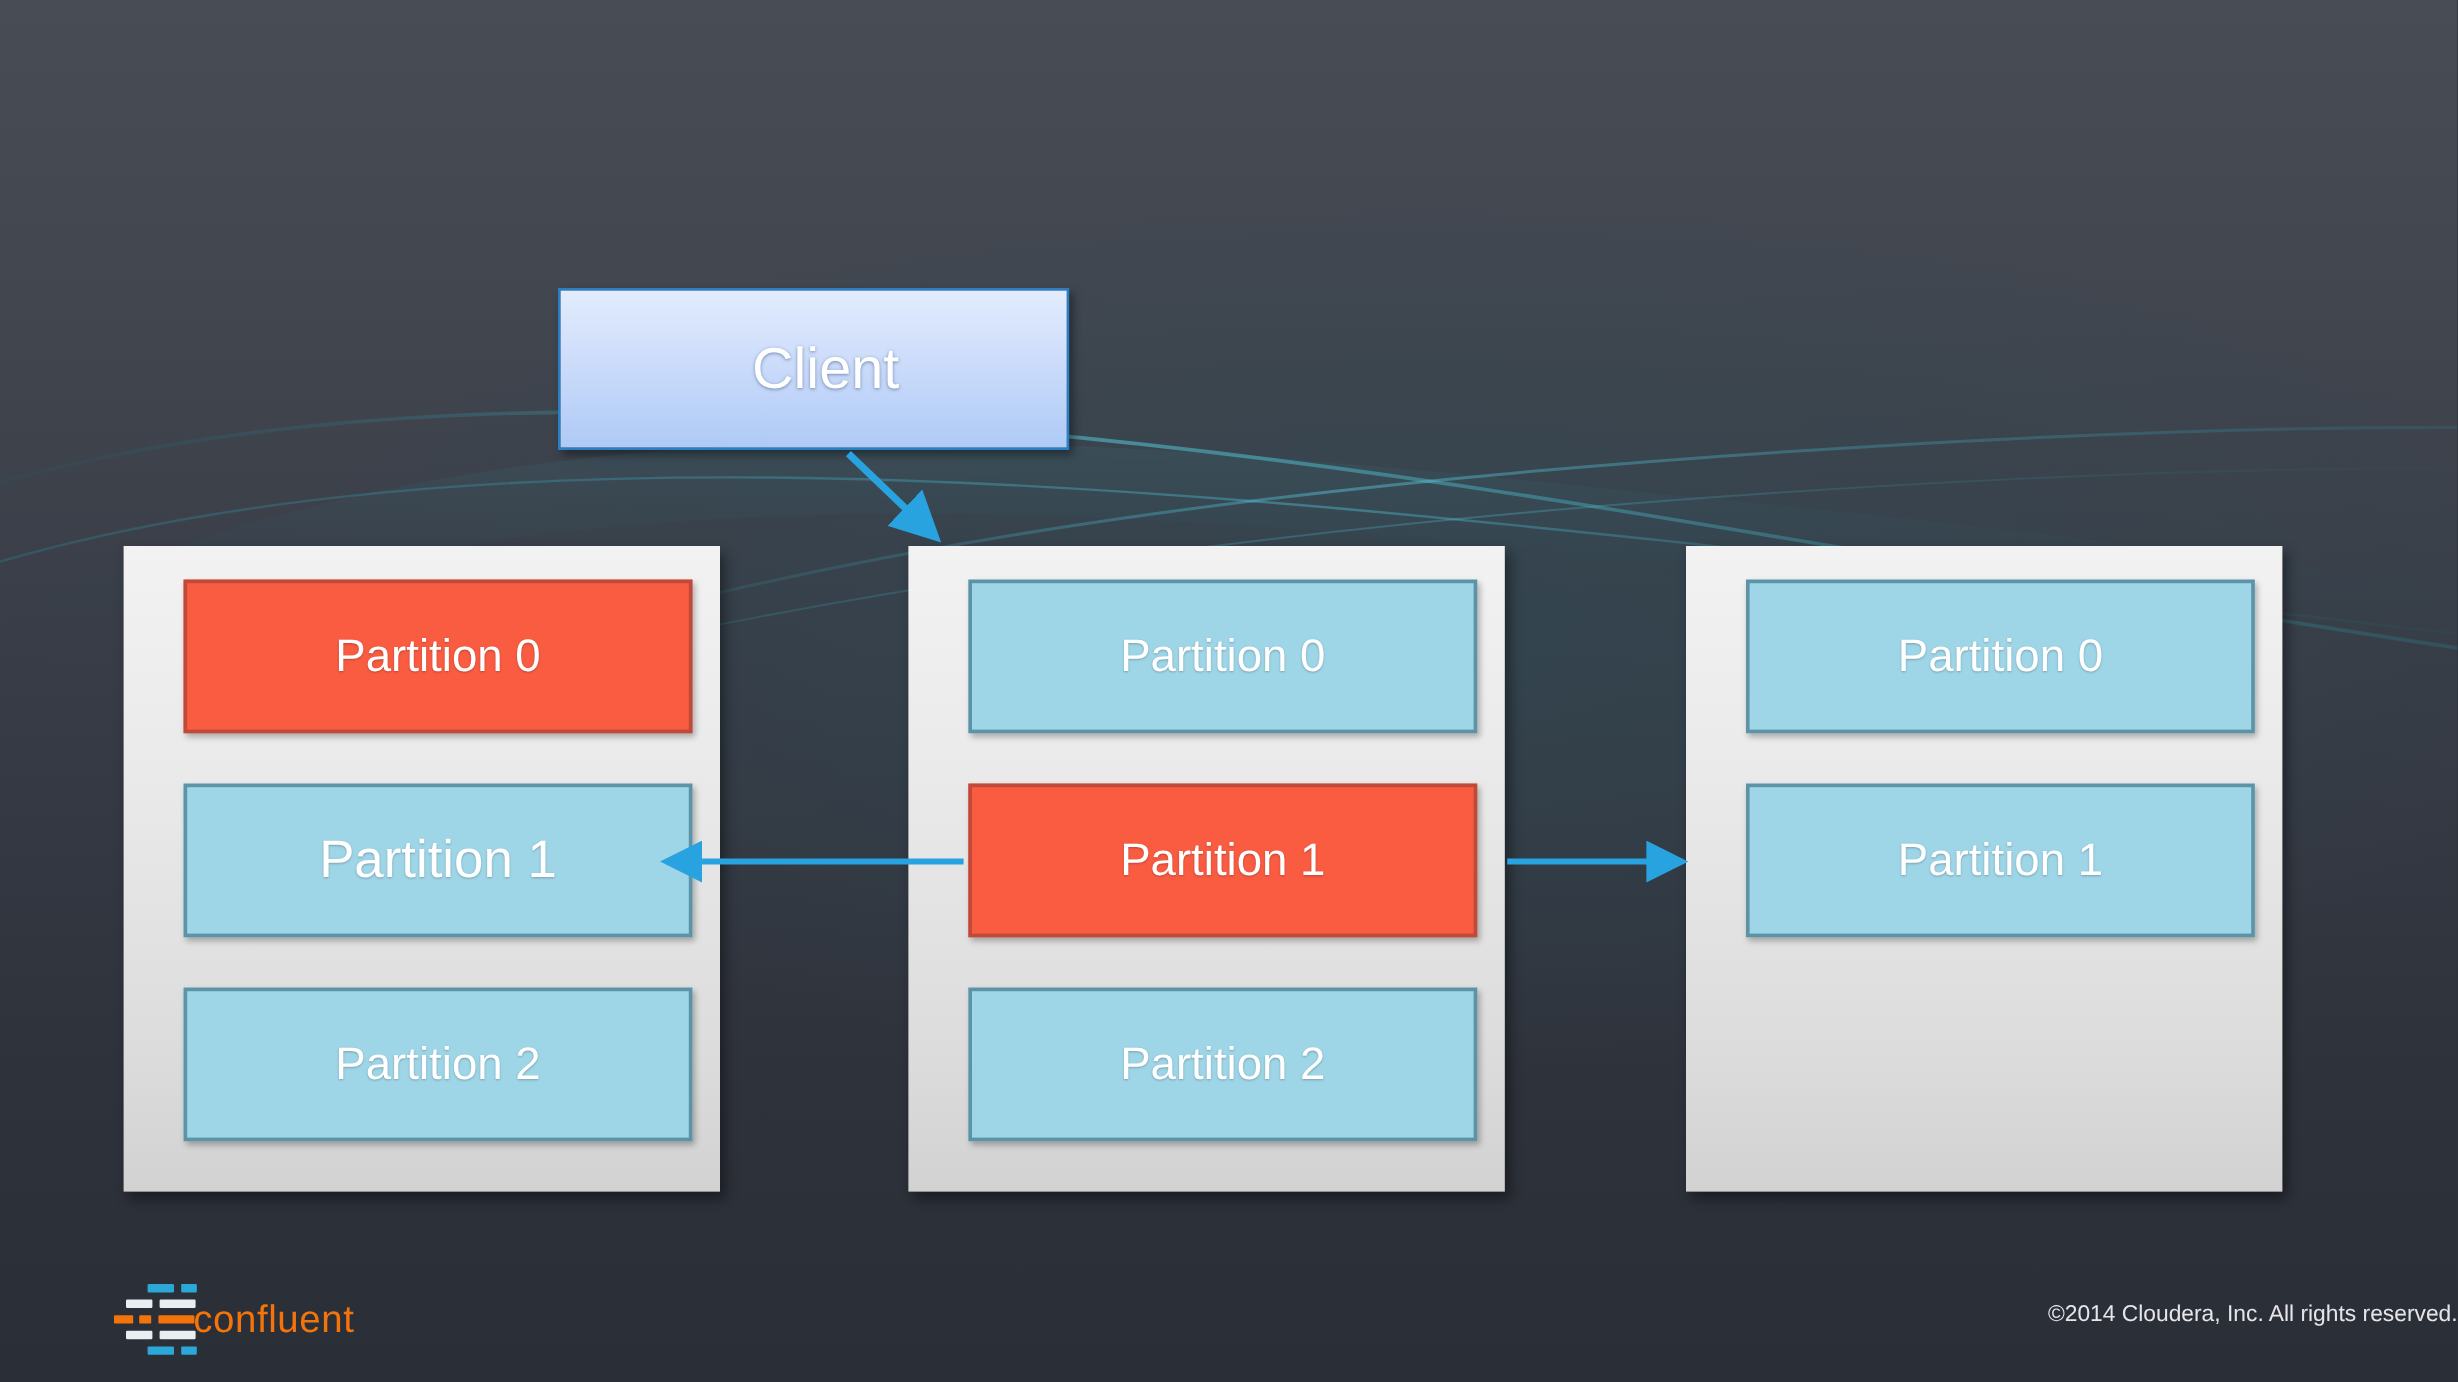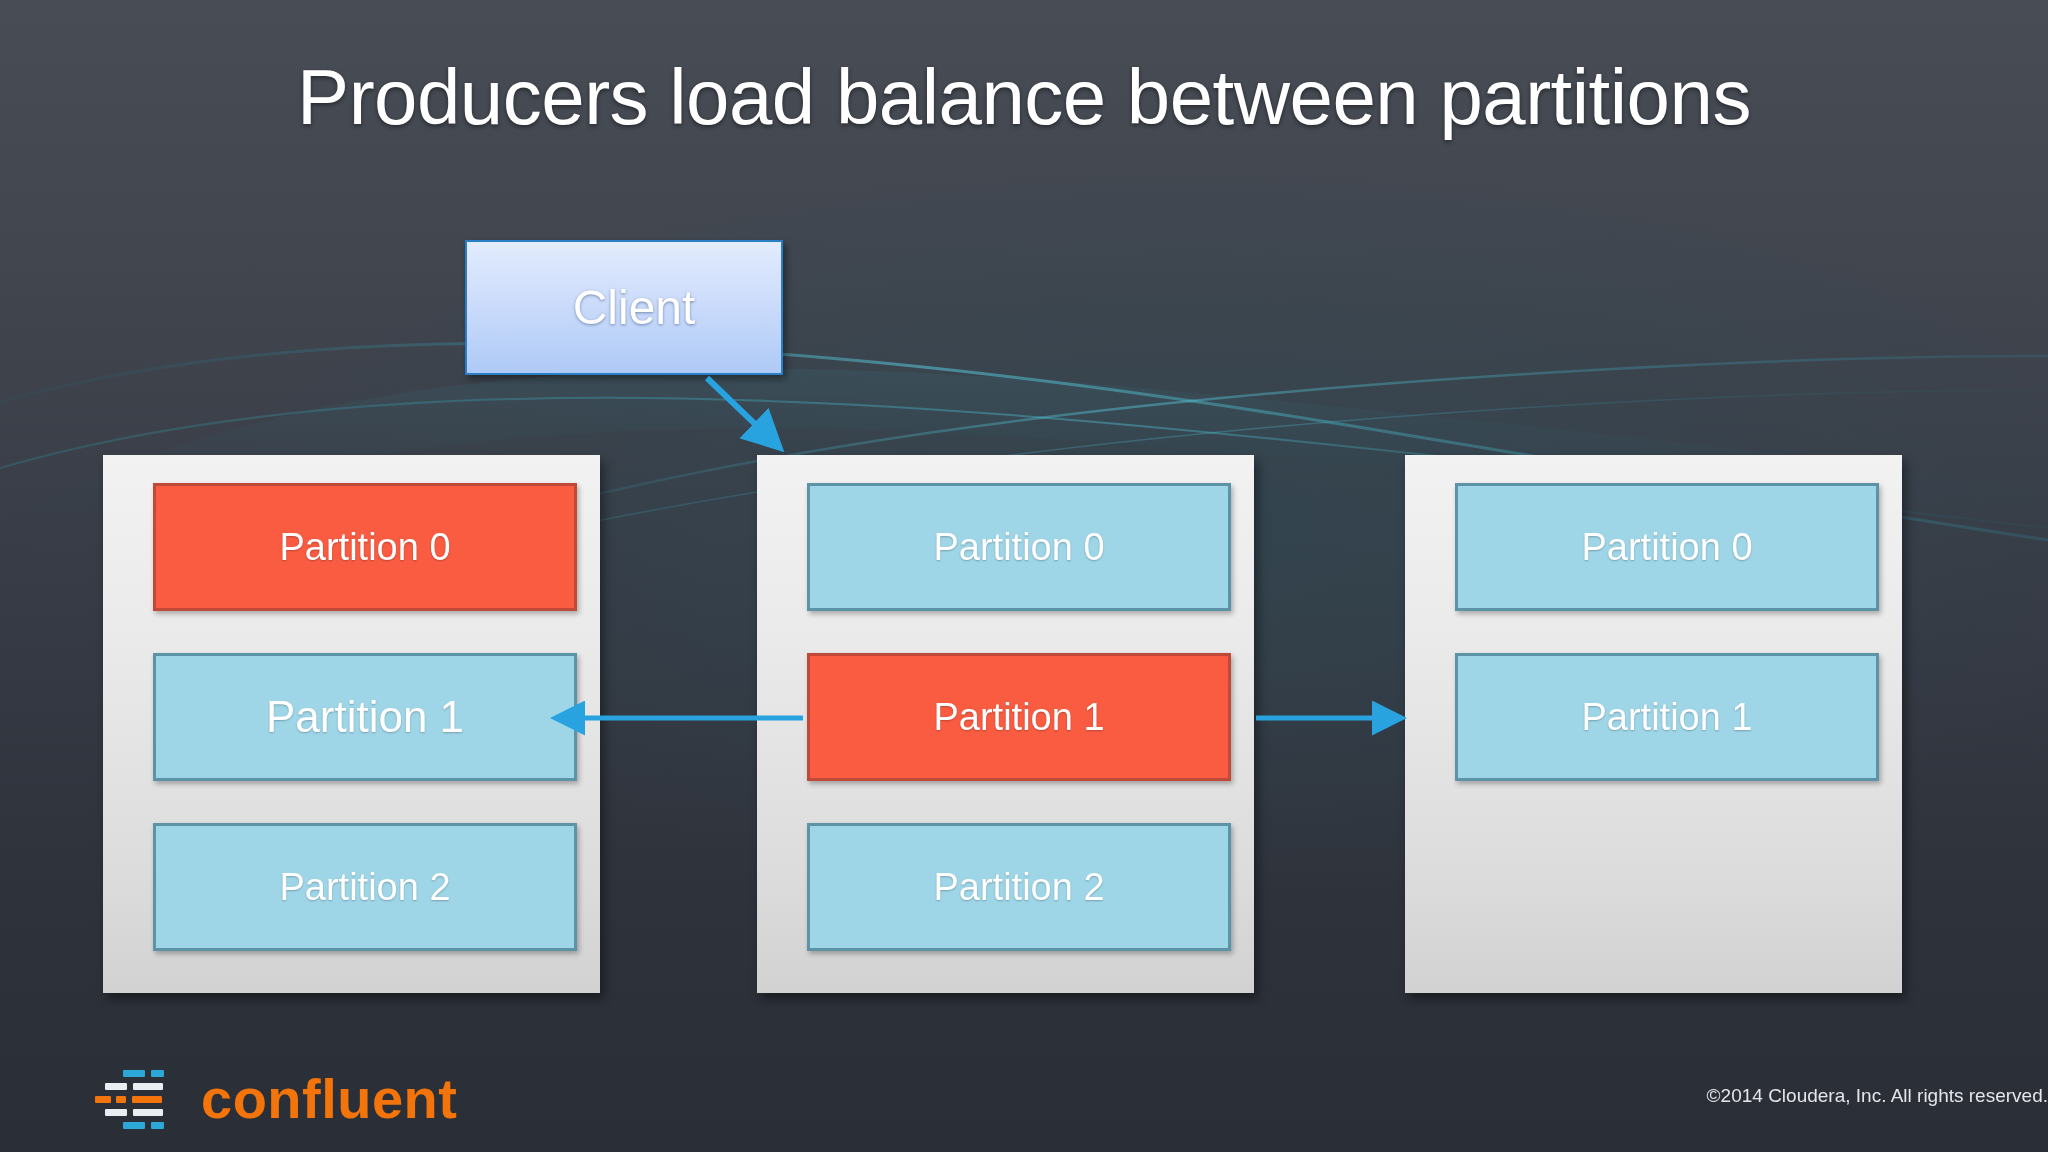--- a/index.html
+++ b/index.html
@@ -30,21 +30,21 @@
     font-weight:400;
     letter-spacing:-0.5px;
     text-shadow:0 2px 4px rgba(0,0,0,0.45);
     white-space:nowrap;
   }
 
   
   .client-box {
     position:absolute;
     left:465px; top:240px;
-    width:318px; height:135px;
+    width:426px; height:135px;
     background:linear-gradient(180deg,#e2ecfd 0%, #cfdefb 40%, #aecaf6 100%);
     border:2px solid #2a7fc4;
     box-shadow:3px 4px 7px rgba(0,0,0,0.40);
     display:flex; align-items:center; justify-content:center;padding-left:20px;
   }
   .client-box .label {
     color:#ffffff;
     font-size:48px;
     font-weight:400;
     text-shadow:0 1px 3px rgba(40,70,110,0.55);
@@ -101,25 +101,24 @@
   }
   .logo {
     position:absolute;
     left:95px; top:1068px;
     display:flex; align-items:center; gap:10px;
   }
   .logo-mark { position:relative; width:56px; height:62px; }
   .logo-mark span { position:absolute; height:7px; border-radius:1px; display:block; }
   .logo-word {
     color:#f2740b;
-    font-size:56px;
-    font-weight:700;
+    font-size:32px;
+    font-weight:400;
     letter-spacing:0.5px;
     line-height:1;
-    margin-left:40px;
   }
 </style>
 </head>
 <body>
 
 <div id="slide">
 
   <svg id="bgwaves" viewBox="0 0 2048 1152" preserveAspectRatio="none">
     <defs>
       <linearGradient id="wg1" x1="0" y1="0" x2="1" y2="0">
@@ -137,21 +136,20 @@
         <stop offset="100%" stop-color="#2c3540" stop-opacity="0"></stop>
       </linearGradient>
     </defs>
     <path d="M0,520 C420,300 980,372 1430,416 C1700,442 1900,470 2048,492 L2048,560 C1880,520 1660,492 1420,470 C960,428 430,370 0,566 Z" fill="url(#glow)"></path>
     <path d="M0,402 C380,296 900,352 1340,424 C1620,470 1860,512 2048,540" fill="none" stroke="url(#wg1)" stroke-width="3"></path>
     <path d="M0,468 C400,352 950,404 1400,452 C1660,480 1880,510 2048,528" fill="none" stroke="url(#wg2)" stroke-width="2"></path>
     <path d="M360,560 C700,448 1120,398 1560,372 C1760,360 1920,356 2048,356" fill="none" stroke="url(#wg1)" stroke-width="2.5" opacity="0.85"></path>
     <path d="M300,590 C660,492 1080,436 1520,408 C1740,394 1920,390 2048,390" fill="none" stroke="url(#wg2)" stroke-width="1.6" opacity="0.7"></path>
   </svg>
 
-  <div class="title">Producers load balance between partitions</div>
 
   <div class="client-box">
     <span class="label">Client</span>
   </div>
 
   <div class="broker" id="broker-0">
     <div class="partition red">
       <span class="plabel">Partition 0</span>
     </div>
     <div class="partition blue big">

